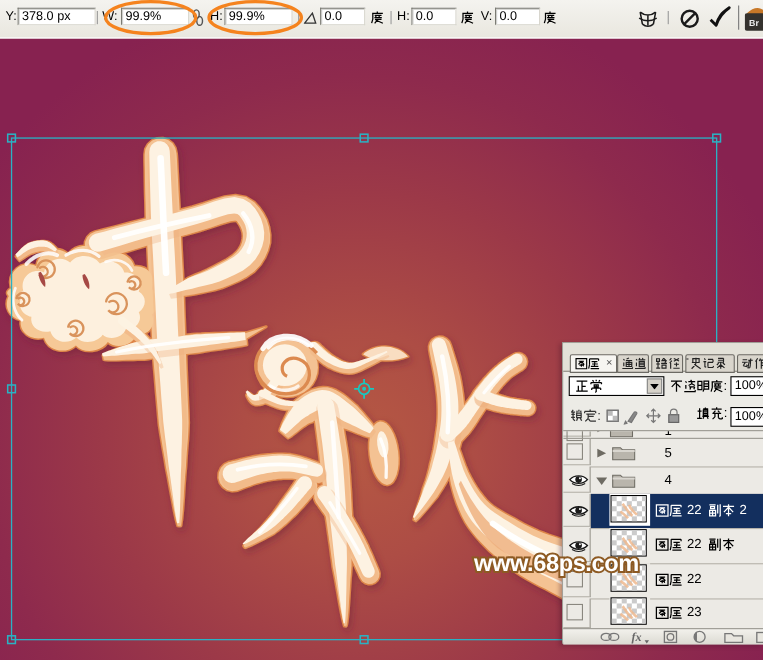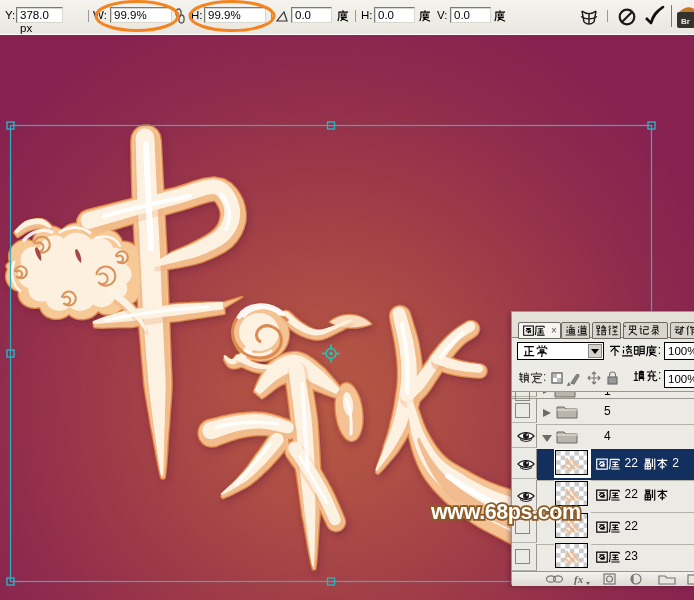--- a/index.html
+++ b/index.html
@@ -184,21 +184,21 @@
     <rect x="7.0" y="578.0" width="7" height="7" fill="none" stroke="#2ab2c4" stroke-width="1.4"></rect>
     <rect x="327.5" y="578.0" width="7" height="7" fill="none" stroke="#2ab2c4" stroke-width="1.4"></rect>
     <g stroke="#19c8c0" fill="none" stroke-width="1.6">
       <circle cx="331.0" cy="353.5" r="5"></circle>
       <path d="M331.0,344.5v4 M331.0,358.5v4 M322.0,353.5h4 M336.0,353.5h4"></path>
       <circle cx="331.0" cy="353.5" r="1" fill="#19c8c0"></circle>
     </g>
   </svg>
 <div class="tb">
     <span class="lbl" style="left:5px">Y:</span>
-    <span class="inp" style="left:16px;width:47px">378.0 px</span>
+    <span class="inp" style="left:16px;width:71px">378.0 px</span>
     <span class="sep" style="left:88px"></span>
     <span class="lbl" style="left:93px">W:</span>
     <span class="inp" style="left:110px;width:62px">99.9%</span>
     <svg width="14" height="16" style="position:absolute;left:173px;top:8px" viewBox="0 0 14 16">
 <g fill="none" stroke="#555" stroke-width="1.3">
         <ellipse cx="5.5" cy="5" rx="2.6" ry="4"></ellipse>
         <ellipse cx="8.5" cy="11" rx="2.6" ry="4"></ellipse>
       </g>
     </svg>
     <span class="lbl" style="left:191px">H:</span>

